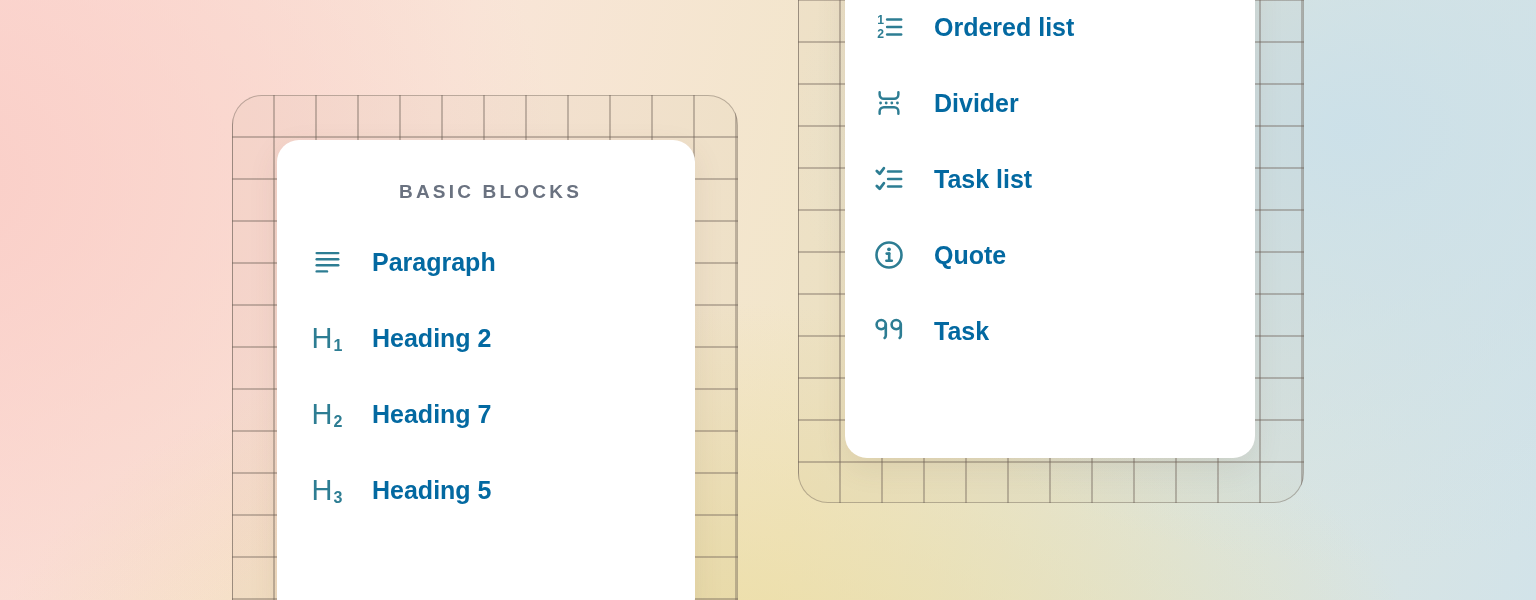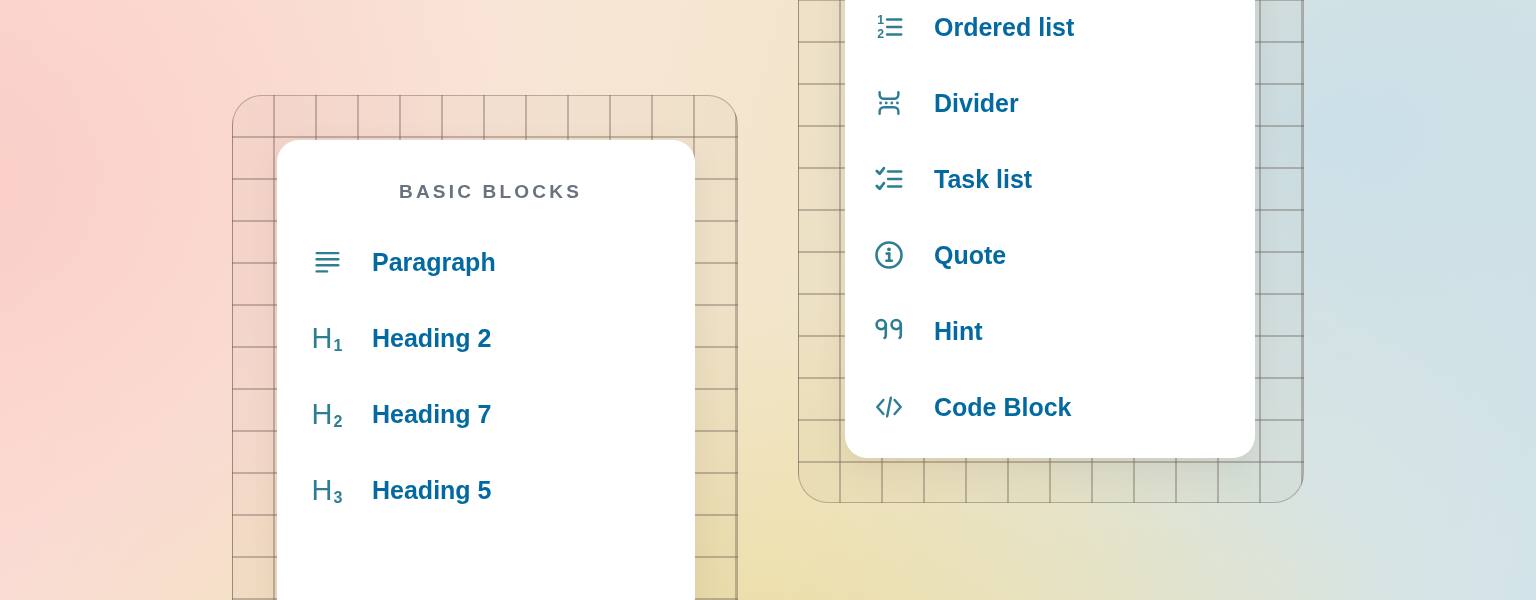--- a/index.html
+++ b/index.html
@@ -165,28 +165,18 @@
 
     <div class="menu-row">
       <span class="icon-box">
         <svg class="blkicon" width="32" height="32" viewBox="0 0 32 32">
           <circle class="stroke" cx="8.2" cy="9.6" r="4.6"></circle>
           <path class="stroke" d="M12.8,9.6 v10.8 a3.2,3.2 0 0 1 -1.2,2.5"></path>
           <circle class="stroke" cx="23.2" cy="9.6" r="4.6"></circle>
           <path class="stroke" d="M27.8,9.6 v10.8 a3.2,3.2 0 0 1 -1.2,2.5"></path>
         </svg>
       </span>
-      <span class="menu-label">Hint</span>
+      <span class="menu-label">Task</span>
     </div>
 
-    <div class="menu-row">
-      <span class="icon-box">
-        <svg class="blkicon" width="30" height="30" viewBox="0 0 32 32">
-          <polyline class="stroke" points="10,8.5 3.5,16 10,23.5"></polyline>
-          <polyline class="stroke" points="22,8.5 28.5,16 22,23.5"></polyline>
-          <line class="stroke" x1="18" y1="6" x2="14" y2="26"></line>
-        </svg>
-      </span>
-      <span class="menu-label">Code Block</span>
-    </div>
   </div>
 
 </div>
 
 </body></html>

